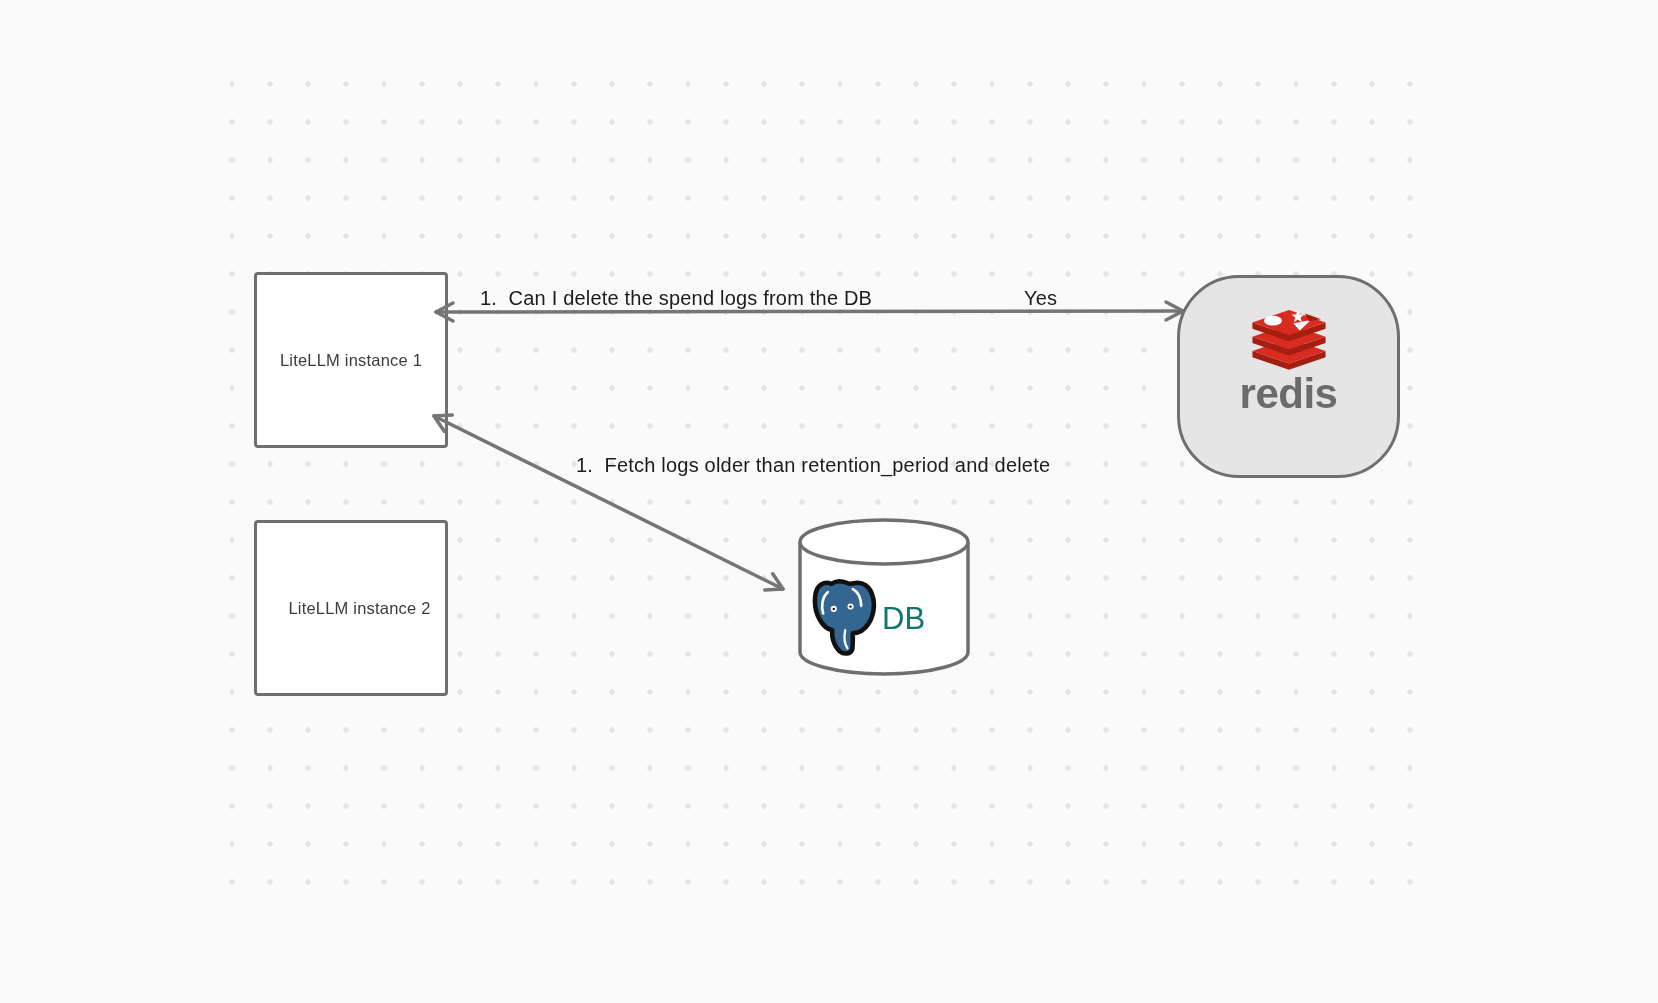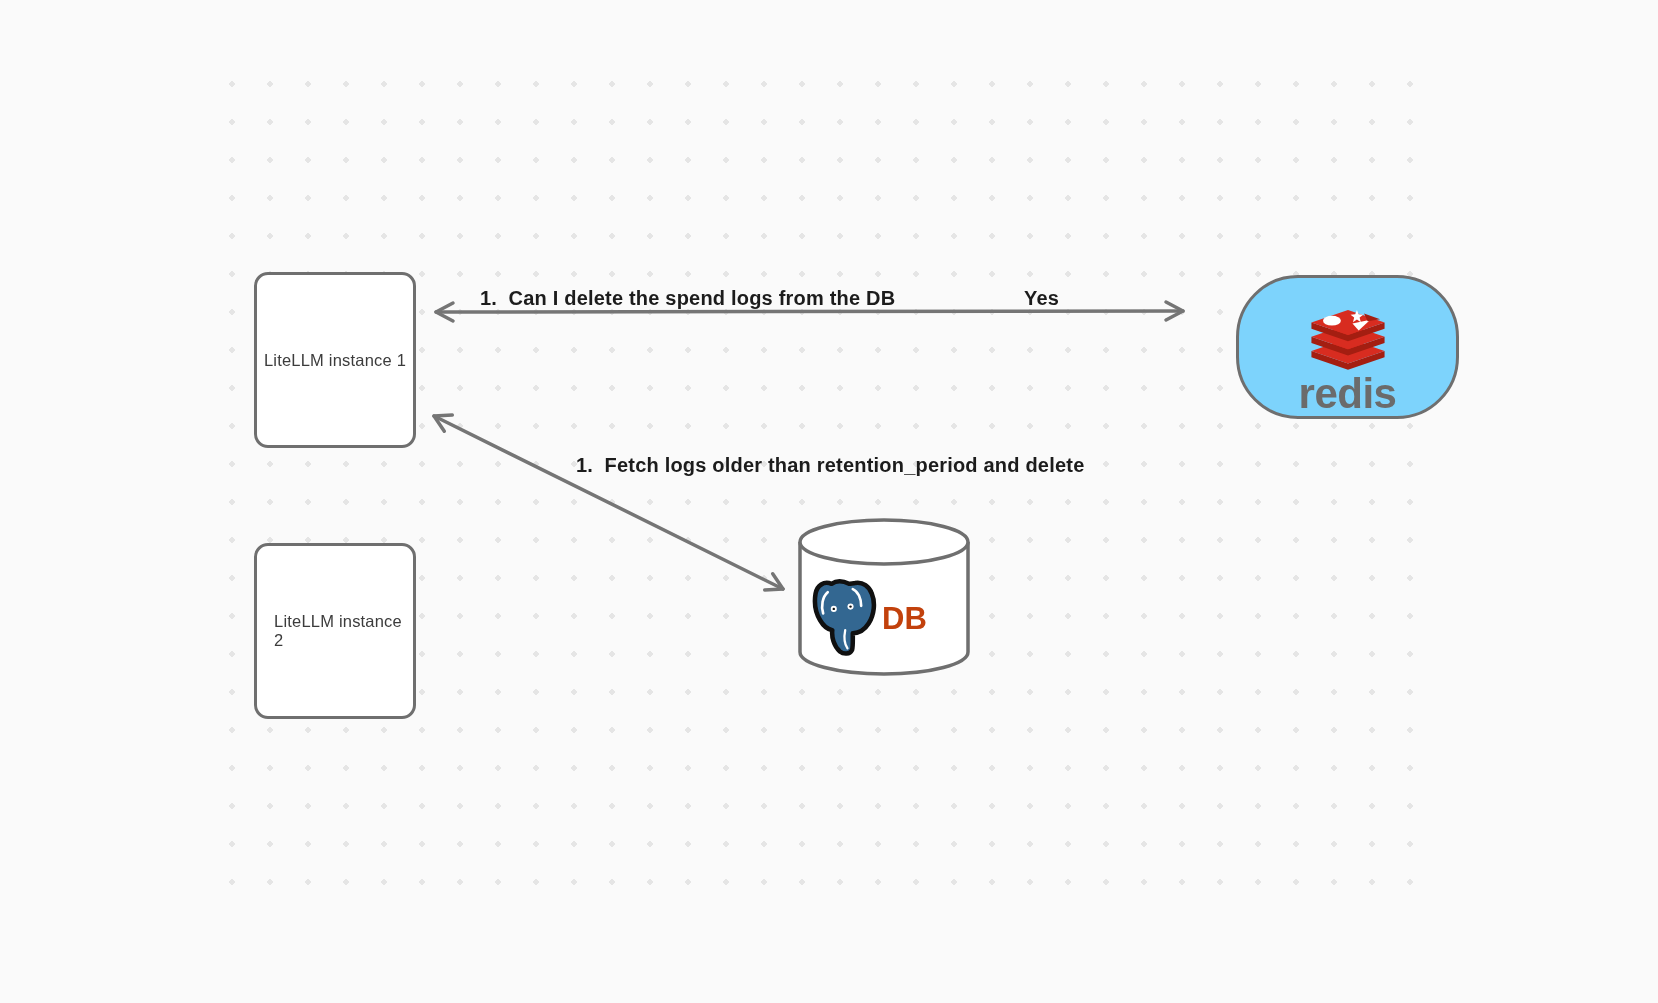--- a/index.html
+++ b/index.html
@@ -8,53 +8,53 @@
     position:relative; width:1658px; height:1003px;
     background:#fafafa; overflow:hidden;
     font-family:"Liberation Sans", sans-serif;
   }
   .dots {
     position:absolute; left:213px; top:65px; width:1216px; height:836px;
     background-image: radial-gradient(circle, #e5e5e5 2.6px, rgba(229,229,229,0) 2.8px);
     background-size: 38px 38px;
   }
   .inst {
-    position:absolute; left:254px; width:162px; height:176px;
-    background:#ffffff; border:3.5px solid #6f6f6f; border-radius:14px;
+    position:absolute; left:254px; width:194px; height:176px;
+    background:#ffffff; border:3.5px solid #6f6f6f; border-radius:4px;
     display:flex; align-items:center; justify-content:center;
   }
   .inst-label { font-size:16.5px; color:#3c3c3c; letter-spacing:0.2px; }
   #inst1 { top:272px; }
-  #inst2 { top:543px;padding-left:17px; }
+  #inst2 { top:520px;padding-left:17px; }
   #inst3 { top:756px; }
 
   .arrow-layer { position:absolute; left:0; top:0; width:1658px; height:1003px; pointer-events:none; }
 
   .edge-label {
-    position:absolute; font-weight:bold; font-size:20px; color:#1c1c1c;
+    position:absolute; font-weight:normal; font-size:20px; color:#1c1c1c;
     white-space:pre; letter-spacing:0.2px;
   }
   #edge1-label    { left:480px;  top:287px; }
   #edge1-response { left:1024px; top:287px;text-align:right; }
   #edge2-label    { left:576px;  top:454px; }
 
   .redis-node {
-    position:absolute; left:1236px; top:275px; width:223px; height:144px;
-    background:#7dd3fc; border:3.5px solid #6f6f6f; border-radius:62px;
+    position:absolute; left:1177px; top:275px; width:223px; height:203px;
+    background:#e5e5e5; border:3.5px solid #6f6f6f; border-radius:62px;
   }
   .redis-logo { position:absolute; left:50%; top:32px; transform:translateX(-50%); }
   .redis-word {
     position:absolute; left:0; right:0; top:94px; text-align:center;
     font-size:42px; font-weight:bold; color:#6b6b6b; letter-spacing:-0.5px; line-height:44px;
   }
 
   .db-node { position:absolute; left:796px; top:516px; width:176px; height:162px; }
   .db-node .cyl { position:absolute; left:0; top:0; }
   .pg-logo { position:absolute; left:15px; top:62px; }
-  .db-label { position:absolute; left:86px; top:86px; font-size:31px; color:#c2410c; line-height:34px;font-weight:bold; }
+  .db-label { position:absolute; left:86px; top:86px; font-size:31px; color:#0f766e; line-height:34px; }
 </style>
 </head>
 <body>
 
 <div class="canvas">
 
   <div class="dots"></div>
 
   <div class="inst" id="inst1">
     <span class="inst-label">LiteLLM instance 1</span>

